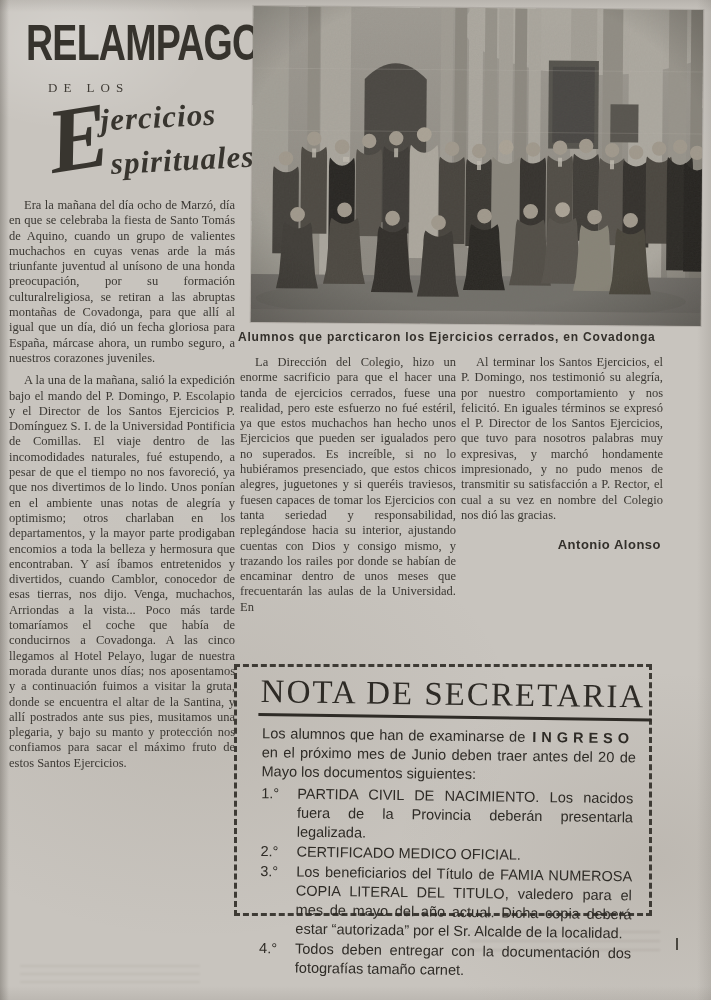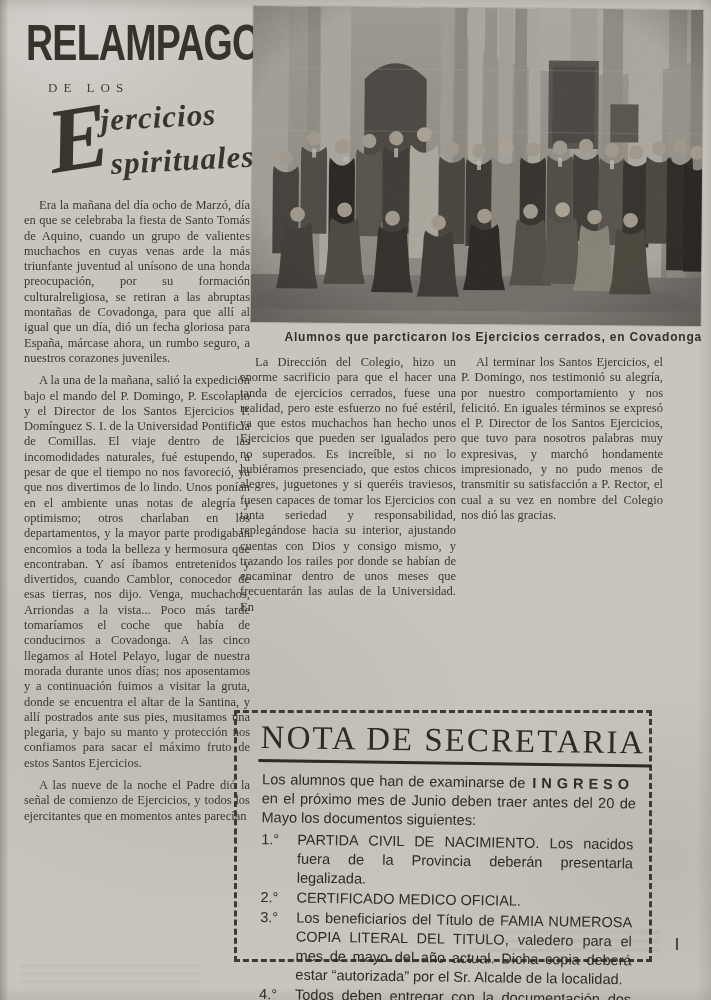--- a/index.html
+++ b/index.html
@@ -43,38 +43,38 @@
   .script-l1,.script-l2{
     position:absolute; font-family:"Liberation Serif", serif; font-style:italic; font-weight:bold;
     font-size:31px; letter-spacing:1px; white-space:nowrap;
   }
   .script-l1{left:62px; top:8px;}
   .script-l2{left:70px; top:52px;}
   
   .photo{position:absolute; left:252px; top:8px; width:450px; height:316px; margin:0; transform:rotate(.5deg); box-shadow:0 0 0 1px rgba(60,55,48,.15);}
   .photo svg{display:block; width:100%; height:100%;}
   .caption{
-    position:absolute; left:238px; top:330px; width:464px; text-align:right;
+    position:absolute; left:238px; top:330px; width:464px; text-align:left;
     font-family:"Liberation Sans", sans-serif; font-weight:bold;
     font-size:12px; letter-spacing:.8px; color:#33302b;
   }
   
   .col{position:absolute; text-align:justify; font-size:12.5px; line-height:15.3px;}
   .col p{margin:0 0 7px 0; text-indent:15px;}
   .col p.noindent{text-indent:0;}
-  .col1{left:24px;  top:198px; width:226px;}
+  .col1{left:9px;  top:198px; width:226px;}
   .col2{left:240px; top:355px; width:216px;}
   .col3{left:461px; top:355px; width:202px;}
   .signature{
     text-align:right; font-family:"Liberation Sans", sans-serif; font-weight:bold;
     font-size:13px; letter-spacing:.5px; color:#33302b; margin-top:14px; padding-right:2px;
   }
   
   .nota{
-    position:absolute; left:234px; top:710px; width:418px; height:252px;
+    position:absolute; left:234px; top:664px; width:418px; height:252px;
     border:3px dashed #3e3b35; box-sizing:border-box; padding:4px 12px 6px 16px;
   }
   .nota-inner{transform:rotate(.8deg); transform-origin:left top;}
   .nota-title{
     display:inline-block; font-family:"Liberation Serif", serif;
     font-size:33px; letter-spacing:2px; color:#2e2b26;
     border-bottom:3px solid #2e2b26; padding:0 6px 3px 2px; margin:2px 0 8px 6px;
     white-space:nowrap;
   }
   .nota-body{font-family:"Liberation Sans", sans-serif; font-size:14.5px; line-height:19px; color:#2e2b26;}
@@ -224,29 +224,29 @@
       </g>
       <rect width="450" height="316" fill="url(#vig)"></rect>
       <rect width="450" height="316" filter="url(#grain)" opacity=".22"></rect>
     </svg>
   </figure>
   <div class="caption">Alumnos que parcticaron los Ejercicios cerrados, en Covadonga</div>
 
   <div class="col col1">
     <p>Era la mañana del día ocho de Marzó, día en que se celebraba la fiesta de Santo Tomás de Aquino, cuando un grupo de valientes muchachos en cuyas venas arde la más triunfante juventud al unísono de una honda preocupación, por su formación culturalreligiosa, se retiran a las abruptas montañas de Covadonga, para que allí al igual que un día, dió un fecha gloriosa para España, márcase ahora, un rumbo seguro, a nuestros corazones juveniles.</p>
     <p>A la una de la mañana, salió la expedición bajo el mando del P. Domingo, P. Escolapio y el Director de los Santos Ejercicios P. Domínguez S. I. de la Universidad Pontificia de Comillas. El viaje dentro de las incomodidades naturales, fué estupendo, a pesar de que el tiempo no nos favoreció, ya que nos divertimos de lo lindo. Unos ponían en el ambiente unas notas de alegría y optimismo; otros charlaban en los departamentos, y la mayor parte prodigaban encomios a toda la belleza y hermosura que encontraban. Y así íbamos entretenidos y divertidos, cuando Camblor, conocedor de esas tierras, nos dijo. Venga, muchachos, Arriondas a la vista... Poco más tarde tomaríamos el coche que había de conducirnos a Covadonga. A las cinco llegamos al Hotel Pelayo, lugar de nuestra morada durante unos días; nos aposentamos y a continuación fuimos a visitar la gruta, donde se encuentra el altar de la Santina, y allí postrados ante sus pies, musitamos una plegaria, y bajo su manto y protección nos confiamos para sacar el máximo fruto de estos Santos Ejercicios.</p>
-    <p>A las nueve de la noche el Padre dió la señal de comienzo de Ejercicios, y todos los ejercitantes que en momentos antes parecían</p>
   </div>
 
   <div class="col col2">
     <p>La Dirección del Colegio, hizo un enorme sacrificio para que el hacer una tanda de ejercicios cerrados, fuese una realidad, pero este esfuerzo no fué estéril, ya que estos muchachos han hecho unos Ejercicios que pueden ser igualados pero no superados. Es increíble, si no lo hubiéramos presenciado, que estos chicos alegres, juguetones y si queréis traviesos, fuesen capaces de tomar los Ejercicios con tanta seriedad y responsabilidad, replegándose hacia su interior, ajustando cuentas con Dios y consigo mismo, y trazando los railes por donde se habían de encaminar dentro de unos meses que frecuentarán las aulas de la Universidad. En</p>
   </div>
 
   <div class="col col3">
     <p>Al terminar los Santos Ejercicios, el P. Domingo, nos testimonió su alegría, por nuestro comportamiento y nos felicitó. En iguales términos se expresó el P. Director de los Santos Ejercicios, que tuvo para nosotros palabras muy expresivas, y marchó hondamente impresionado, y no pudo menos de transmitir su satisfacción a P. Rector, el cual a su vez en nombre del Colegio nos dió las gracias.</p>
+    <div class="signature">Antonio Alonso</div>
   </div>
 
   <div class="nota">
     <div class="nota-inner">
       <div class="nota-title">NOTA DE SECRETARIA</div>
       <div class="nota-body">
         <p class="nota-intro"><span>Los alumnos que han de examinarse de </span><span class="ingreso">INGRESO</span><span> en el próximo mes de Junio deben traer antes del 20 de Mayo los documentos siguientes:</span></p>
         <div class="nota-item">
           <span class="nota-num">1.°</span>
           <span class="nota-text">PARTIDA CIVIL DE NACIMIENTO. Los nacidos fuera de la Provincia deberán presentarla legalizada.</span>

